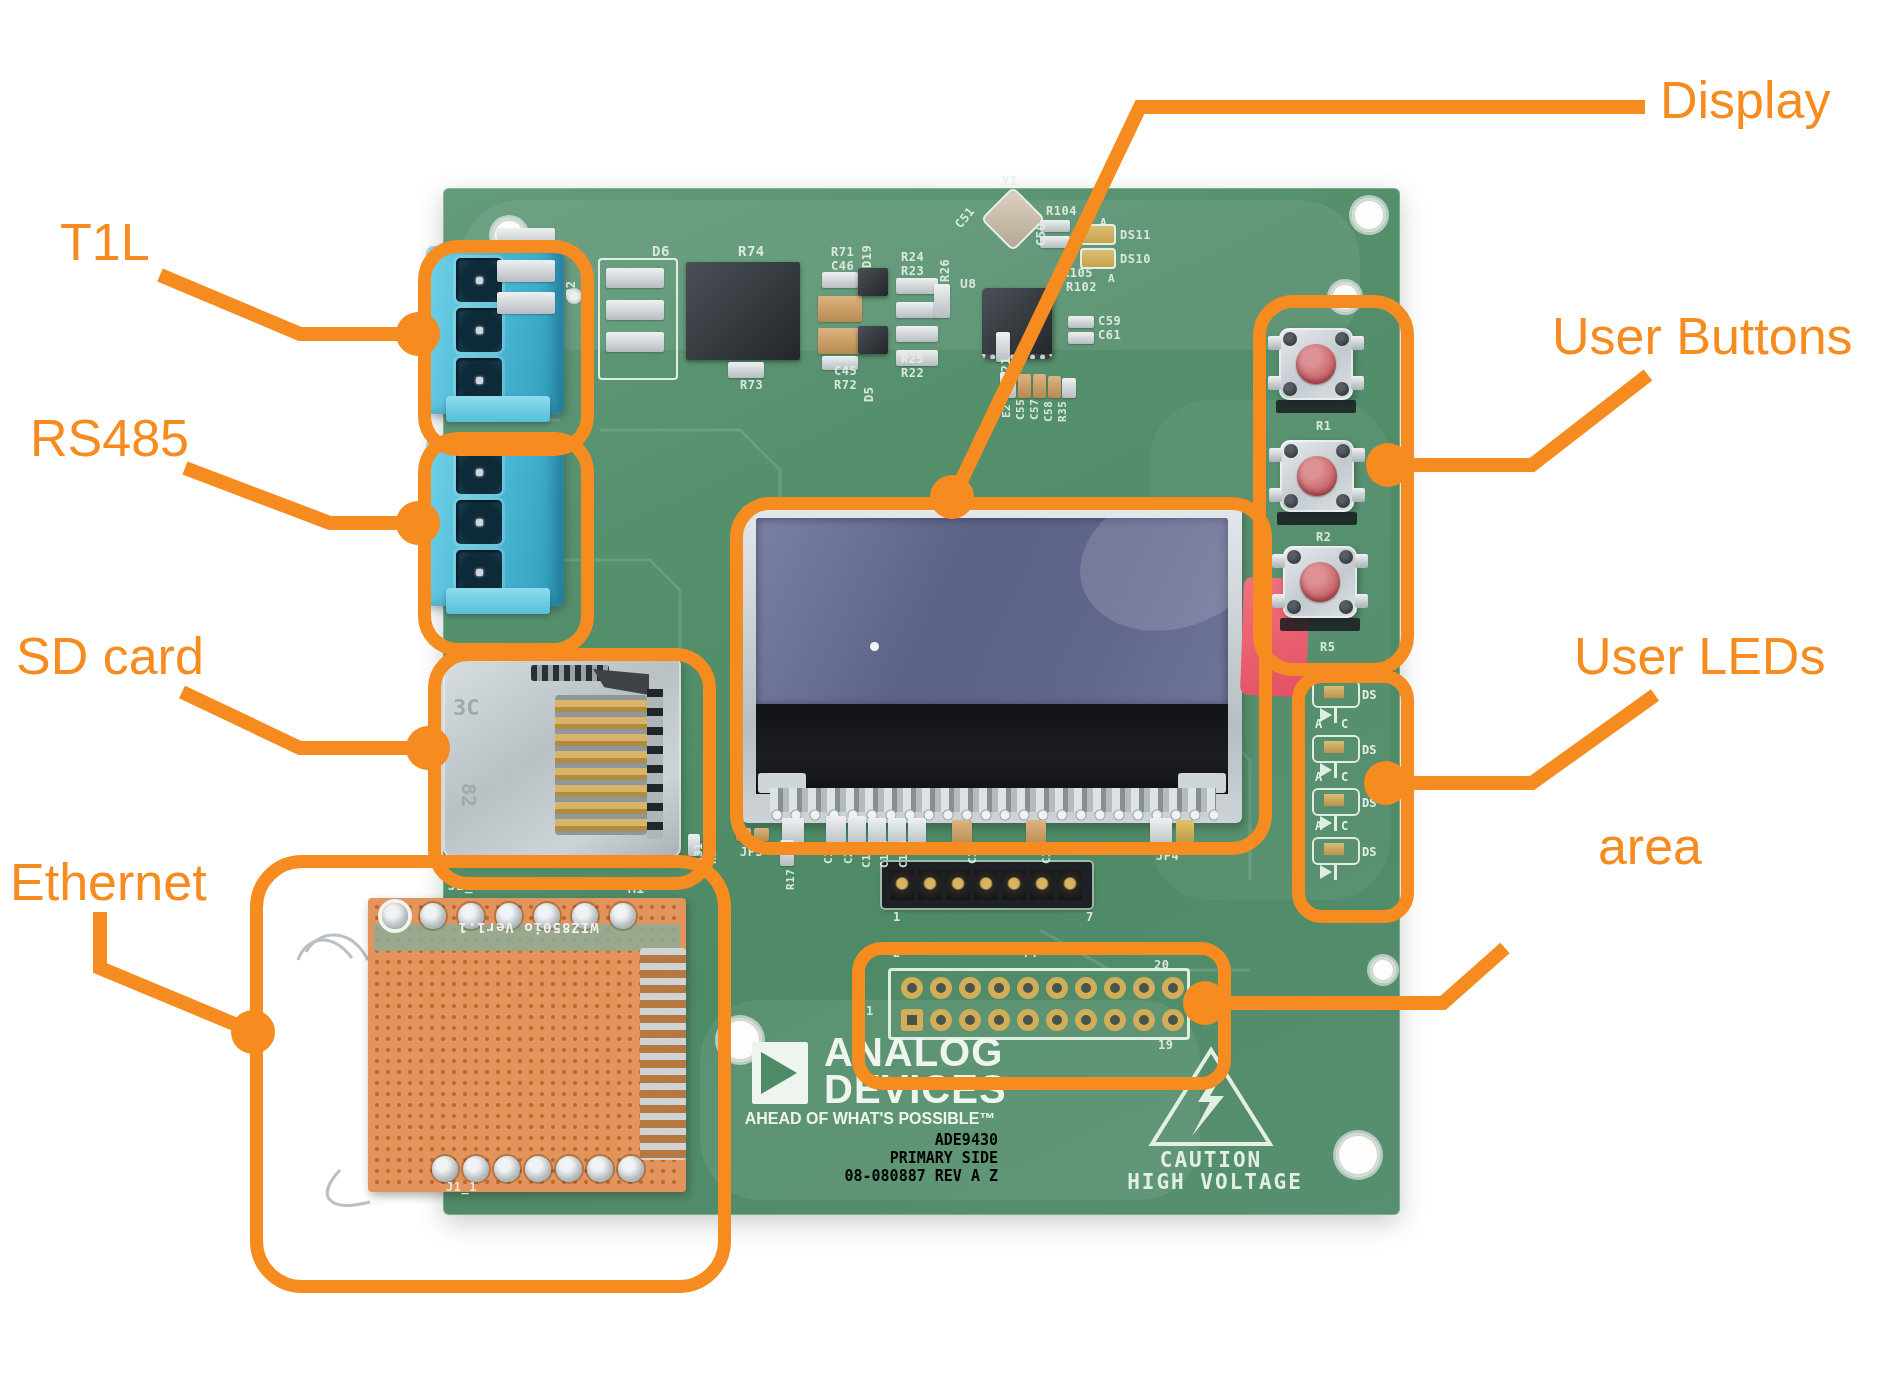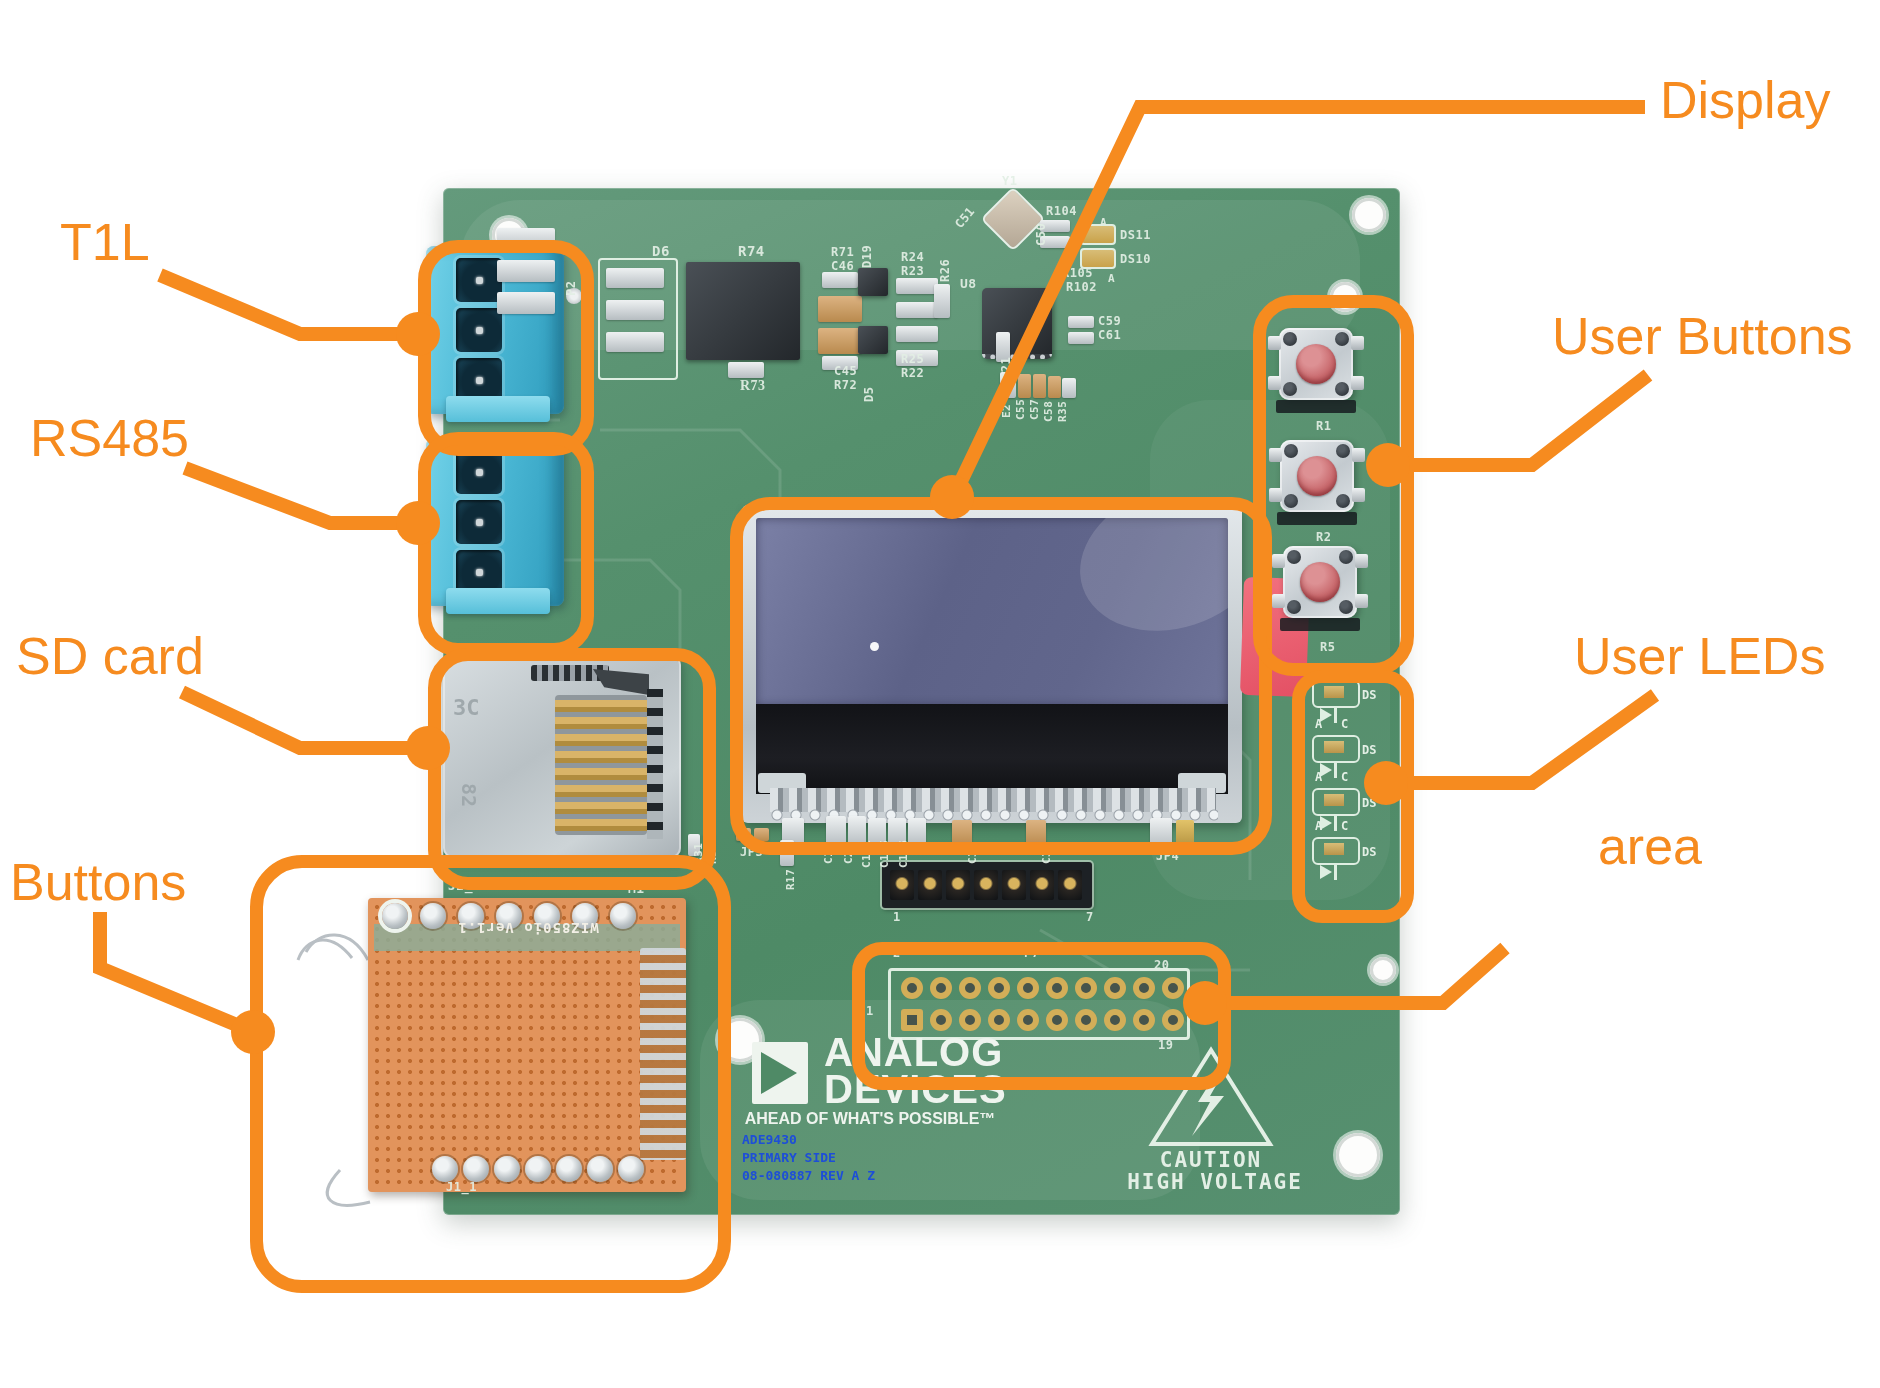--- a/index.html
+++ b/index.html
@@ -139,22 +139,22 @@
       border-bottom:5px dotted #c9ced2;box-shadow:2px 2px 5px rgba(0,0,0,.4);}
   .xtal{position:absolute;left:990px;top:196px;width:42px;height:42px;transform:rotate(45deg);
       background:linear-gradient(135deg,#ddd2c1,#b3a694);border:2px solid #e8f0e9;border-radius:6px;}
 
   
   .logo-sq{position:absolute;left:752px;top:1042px;width:56px;height:62px;background:#eef4ee;border-radius:2px;}
   .logo-sq i{position:absolute;left:9px;top:10px;width:0;height:0;display:block;
       border-top:21px solid transparent;border-bottom:21px solid transparent;border-left:36px solid #4f8a66;}
   .brand{position:absolute;left:824px;top:1034px;color:#eef4ee;font-weight:800;font-size:40px;line-height:37px;letter-spacing:1px;}
   .tagline{position:absolute;left:742px;top:1110px;width:256px;text-align:center;color:#eef4ee;font-weight:bold;font-size:16px;}
-  .pcbid{position:absolute;left:742px;top:1131px;width:256px;text-align:left;color:#1d4ed8;
-      font-family:"DejaVu Sans Mono",monospace;font-weight:bold;font-size:13px;line-height:18px;}
+  .pcbid{position:absolute;left:742px;top:1131px;width:256px;text-align:right;color:#000000;
+      font-family:"DejaVu Sans Mono",monospace;font-weight:bold;font-size:15px;line-height:18px;}
   .caution-txt{position:absolute;color:#e3efe5;font-family:"DejaVu Sans Mono",monospace;font-weight:bold;
       font-size:21px;letter-spacing:2px;text-align:center;}
 
   
   .callout{position:absolute;border:13px solid #f68b1f;border-radius:40px;pointer-events:none;}
   .cdot{position:absolute;width:44px;height:44px;border-radius:50%;background:#f68b1f;}
   .alabel{position:absolute;color:#f68b1f;font-size:52px;line-height:56px;white-space:nowrap;}
   svg.layer{position:absolute;left:0;top:0;pointer-events:none;}
 </style>
 </head>
@@ -403,21 +403,21 @@
       </div>
       <div class="ledtxt" style="left: 1315px; top: 819px;">A</div>
       <div class="ledtxt" style="left: 1341px; top: 819px;">C</div>
       <div class="ledtxt" style="left: 1362px; top: 845px;">DS</div>
       <div class="dtri" style="left: 1320px; top: 865px;"></div>
       <div class="dbar" style="left: 1334px; top: 864px;"></div>
     </div>
   <div id="silk">
       <span style="left: 645px; top: 243px; font-size: 14px; margin-left: 7px;">D6</span>
       <span style="left: 738px; top: 243px; font-size: 14px;">R74</span>
-      <span style="left: 740px; top: 378px; font-size: 14px; font-family: Liberation Serif, serif;">R73</span>
+      <span style="left: 740px; top: 378px; font-size: 12px;">R73</span>
       <span style="left: 831px; top: 245px; font-size: 12px;">R71</span>
       <span style="left: 831px; top: 259px; font-size: 12px;">C46</span>
       <span style="left: 834px; top: 364px; font-size: 12px;">C45</span>
       <span style="left: 834px; top: 378px; font-size: 12px;">R72</span>
       <span style="left: 860px; top: 268px; font-size: 12px; transform: rotate(-90deg);">D19</span>
       <span style="left: 862px; top: 402px; font-size: 12px; transform: rotate(-90deg);">D5</span>
       <span style="left: 901px; top: 250px; font-size: 12px;">R24</span>
       <span style="left: 901px; top: 264px; font-size: 12px;">R23</span>
       <span style="left: 901px; top: 352px; font-size: 12px;">R25</span>
       <span style="left: 901px; top: 366px; font-size: 12px;">R22</span>
@@ -516,19 +516,19 @@
   <div class="cdot" style="left:231px;top:1010px;z-index:6"></div>
   <div class="cdot" style="left:930px;top:475px;z-index:6"></div>
   <div class="cdot" style="left:1366px;top:443px;z-index:6"></div>
   <div class="cdot" style="left:1364px;top:761px;z-index:6"></div>
   <div class="cdot" style="left:1183px;top:981px;z-index:6"></div>
 
   <div class="alabel" style="left:1660px;top:72px;z-index:7">Display</div>
   <div class="alabel" style="left:60px;top:214px;z-index:7">T1L</div>
   <div class="alabel" style="left:30px;top:410px;z-index:7">RS485</div>
   <div class="alabel" style="left:16px;top:628px;z-index:7">SD card</div>
-  <div class="alabel" style="left:10px;top:854px;z-index:7">Buttons</div>
+  <div class="alabel" style="left:10px;top:854px;z-index:7">Ethernet</div>
   <div class="alabel" style="left:1552px;top:308px;z-index:7">User Buttons</div>
   <div class="alabel" style="left:1574px;top:628px;z-index:7">User LEDs</div>
   <div class="alabel" style="left:1420px;top:818px;width:460px;text-align:center;white-space:normal;z-index:7">
     <div>area</div>
   </div>
 </div>
 
 </body></html>

